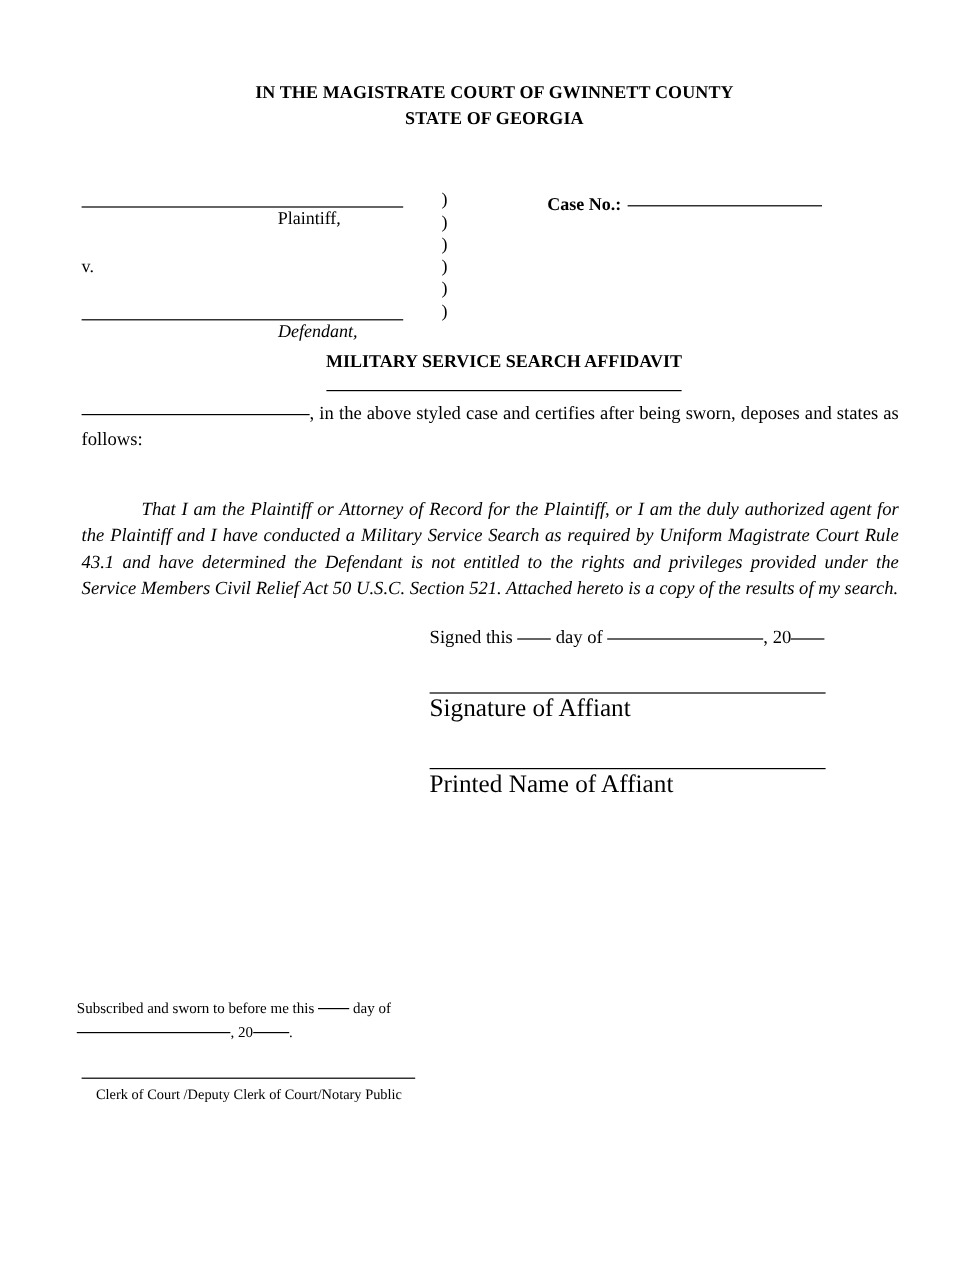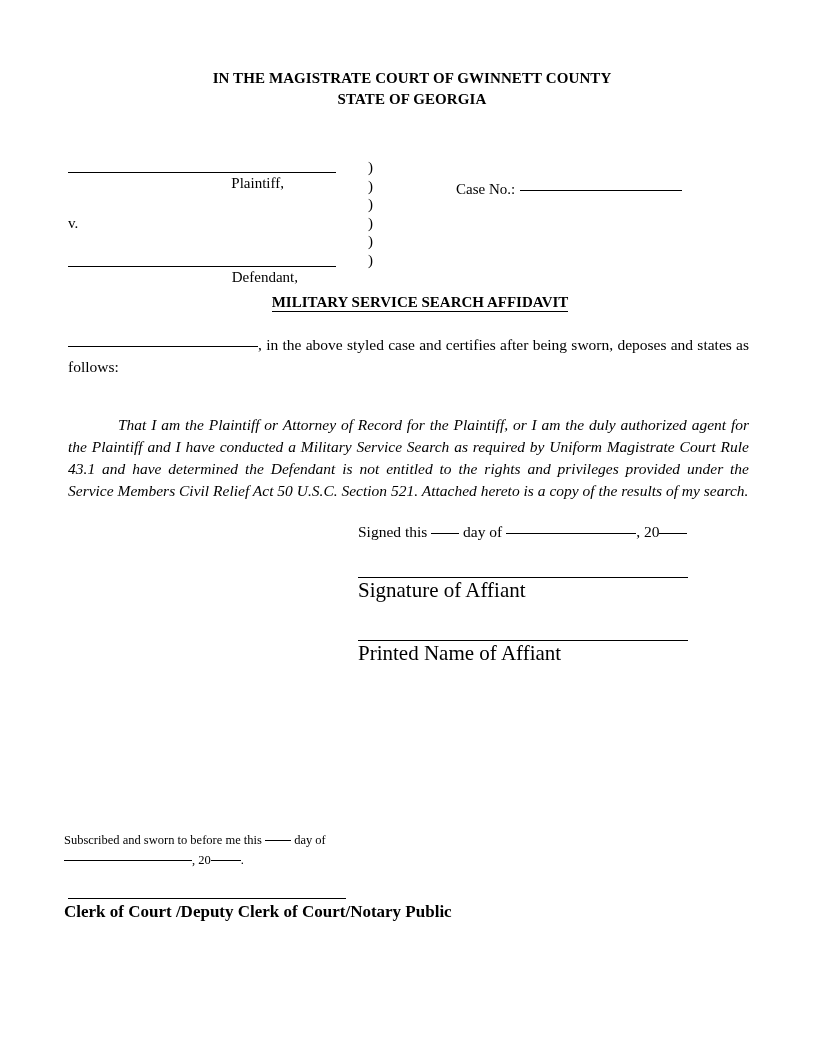--- a/index.html
+++ b/index.html
@@ -59,42 +59,42 @@
   .cap-rule.top { top: 14px; }
   .cap-rule.bottom { top: 108px; }
   .cap-label {
     position: absolute;
     width: 268px;
     text-align: right;
     font-size: 15px;
     line-height: 18px;
   }
   .cap-label.plaintiff { top: 16px; padding-right: 52px; box-sizing: border-box; text-align: right; }
-  .cap-label.defendant { top: 110px; padding-right: 38px; box-sizing: border-box; }
+  .cap-label.defendant { top: 110px; padding-right: 38px; box-sizing: border-box; font-style: italic; }
   .cap-v {
     position: absolute;
     left: 0;
     top: 56px;
     font-size: 15px;
     line-height: 18px;
   }
   .parens {
     position: absolute;
     left: 300px;
     top: 0;
     font-size: 15px;
     line-height: 18.6px;
   }
   .parens div { height: 18.6px; }
   .case-no {
     position: absolute;
     left: 388px;
-    top: 23px;
-    font-size: 15px;
-    font-weight: normal;
+    top: 5px;
+    font-size: 15px;
+    font-weight: bold;
     white-space: nowrap;
   }
   .case-no .rule {
     display: inline-block;
     width: 162px;
     border-bottom: 1.4px solid #000;
     height: 0;
     vertical-align: 3px;
     margin-left: 5px;
   }
@@ -104,21 +104,21 @@
     position: absolute;
     top: 294px;
     left: 0;
     width: 816px;
     text-align: center;
     font-size: 15px;
     font-weight: bold;
   }
   .doc-title span {
     border-bottom: 1.5px solid #000;
-    padding-bottom: 1px;
+    padding-bottom: 15px;
     margin-left: 24px;
   }
 
   
   .body-block {
     position: absolute;
     left: 68px;
     width: 681px;
     font-size: 15.5px;
     line-height: 22px;
@@ -223,26 +223,25 @@
   .clerk-rule {
     position: absolute;
     left: 68px;
     top: 898px;
     width: 278px;
     border-bottom: 1.2px solid #000;
     height: 0;
   }
   .clerk-label {
     position: absolute;
-    left: 64px;
+    left: 80px;
     top: 903px;
-    font-size: 17px;
+    font-size: 12px;
     line-height: 18px;
     white-space: nowrap;
-    font-weight: bold;
   }
 </style>
 </head>
 <body>
 
 <div class="page">
 
   <div class="court-header">
     <div>IN THE MAGISTRATE COURT OF GWINNETT COUNTY</div>
     <div>STATE OF GEORGIA</div>

